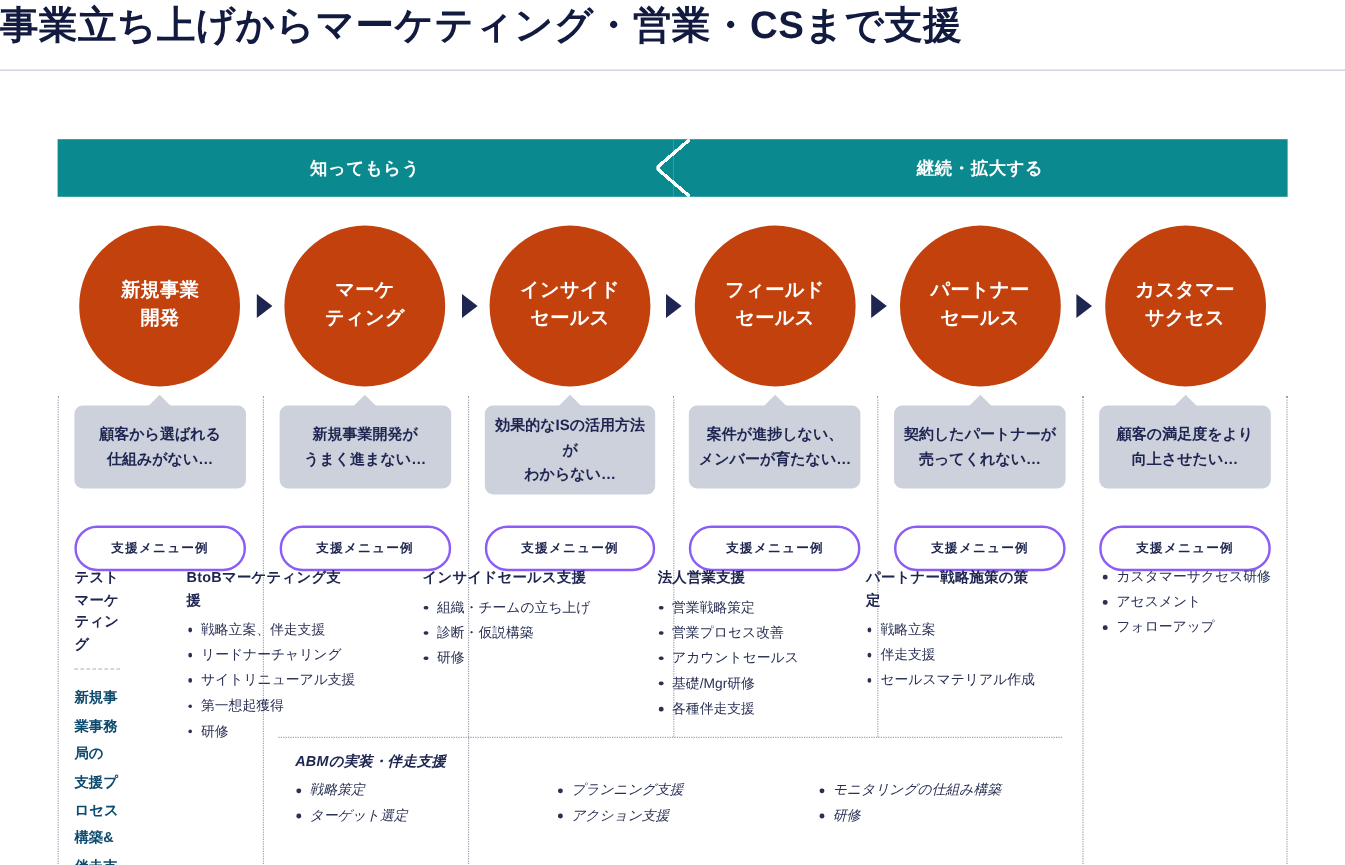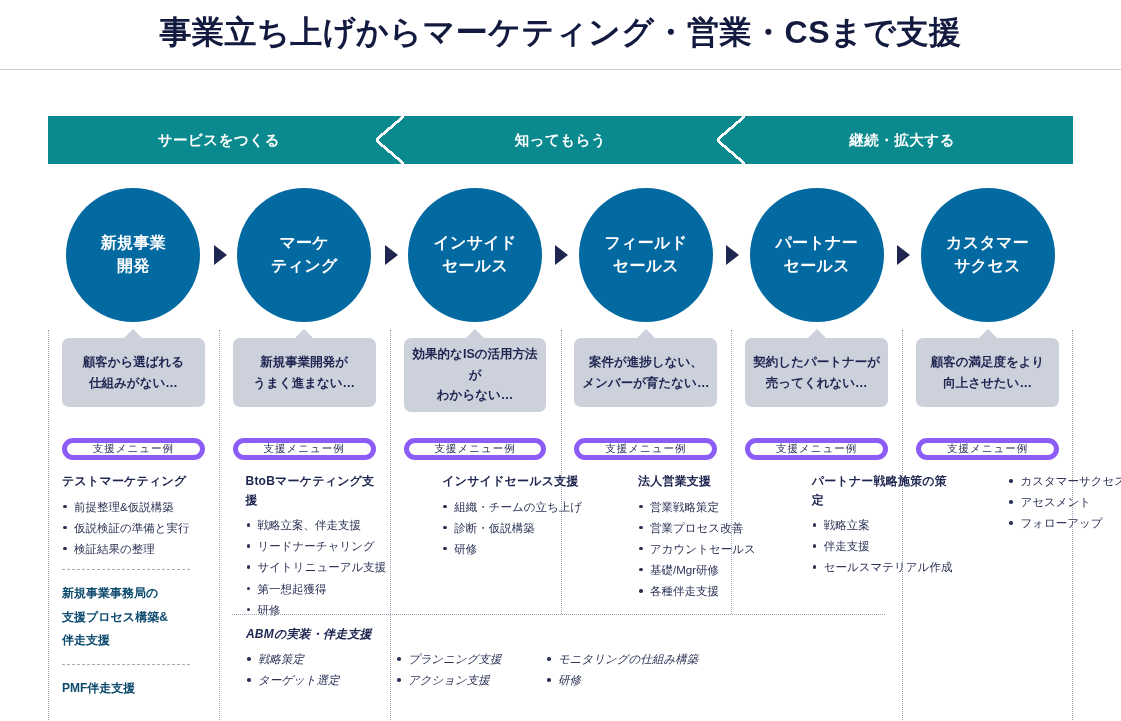--- a/index.html
+++ b/index.html
@@ -6,26 +6,26 @@
   html, body {
     width: 1121px; height: 721px;
     background: #ffffff;
     font-family: "Liberation Sans", "DejaVu Sans", sans-serif;
     color: #1e2550;
     overflow: hidden;
   }
 
   
   .page-title {
-    text-align: center;
+    text-align: left;
     font-size: 32px;
     font-weight: 700;
     letter-spacing: 0.5px;
     color: #131a3f;
-    padding-top: 13px;
+    padding-top: 2px;
     line-height: 1.2;
   }
   .title-rule {
     margin-top: 18px;
     border-top: 1px solid #c9cdd6;
     width: 100%;
   }
 
   
   .stage-bar {
@@ -84,21 +84,21 @@
   .circle-cell {
     flex: 1 1 0;
     position: relative;
     display: flex;
     align-items: center;
     justify-content: center;
   }
   .circle {
     width: 134px; height: 134px;
     border-radius: 50%;
-    background: #0369a1;
+    background: #c2410c;
     color: #ffffff;
     display: flex;
     align-items: center;
     justify-content: center;
     text-align: center;
     font-size: 16px;
     font-weight: 700;
     line-height: 1.42;
     letter-spacing: 0.3px;
   }
@@ -148,28 +148,28 @@
 
   
   .pill-row {
     position: absolute;
     left: 0; top: 258px;
     width: 1025px;
     display: flex;
   }
   .pill-cell { flex: 1 1 0; padding: 0 14px; }
   .pill {
-    border: 5px solid #8b5cf6;
+    border: 2px solid #8b5cf6;
     border-radius: 999px;
-    height: 22px;
+    height: 38px;
     display: flex;
     align-items: center;
     justify-content: center;
     font-size: 10.5px;
-    font-weight: 400;
+    font-weight: 700;
     letter-spacing: 1px;
     color: #1e2550;
   }
 
   
   .detail-row {
     position: absolute;
     left: 0; top: 292px;
     width: 1025px;
     display: flex;
@@ -227,34 +227,31 @@
     padding-left: 14px;
     font-style: italic;
   }
   .abm-head {
     font-size: 12px;
     font-weight: 700;
     color: #1e2550;
     margin-bottom: 7px;
     letter-spacing: 0.2px;
   }
-  .abm-cols { display: flex; }
+  .abm-cols { display: flex; justify-content: space-between; }
   .abm-cols > ul { width: 150px; }
   .abm-cols > ul.wide { width: 210px; }
 </style>
 </head>
 <body>
 
 <div class="page-title">事業立ち上げからマーケティング・営業・CSまで支援</div>
 <div class="title-rule"></div>
 
 <div class="stage-bar">
-  <div class="stage">
-      <span>サービスをつくる</span>
-    </div>
   <div class="stage">
       <span>知ってもらう</span>
     </div>
   <div class="stage">
       <span>継続・拡大する</span>
     </div>
 </div>
 
 <div class="board">
 
@@ -330,25 +327,20 @@
         <div class="pill">支援メニュー例</div>
       </div>
     <div class="pill-cell">
         <div class="pill">支援メニュー例</div>
       </div>
   </div>
 
   <div class="detail-row">
     <div class="detail-cell">
       <div class="grp-head">テストマーケティング</div>
-      <ul class="items">
-        <li>前提整理&amp;仮説構築</li>
-        <li>仮説検証の準備と実行</li>
-        <li>検証結果の整理</li>
-      </ul>
       <div class="hsep"></div>
       <div>
         <div class="stack-line">新規事業事務局の</div>
         <div class="stack-line">支援プロセス構築&amp;</div>
         <div class="stack-line">伴走支援</div>
       </div>
       <div class="hsep"></div>
       <div class="stack-line">PMF伴走支援</div>
     </div>
 

